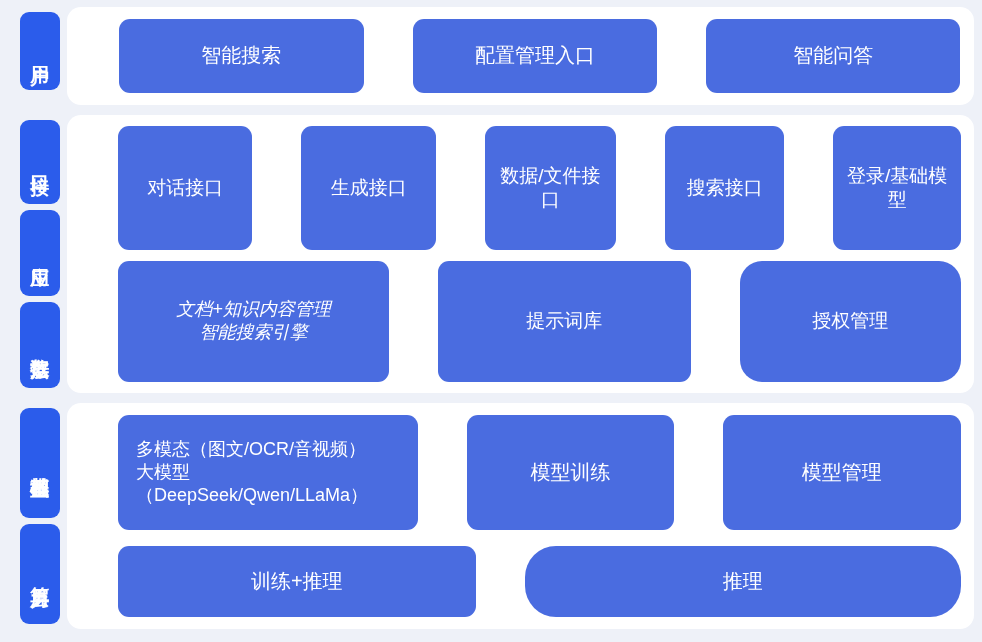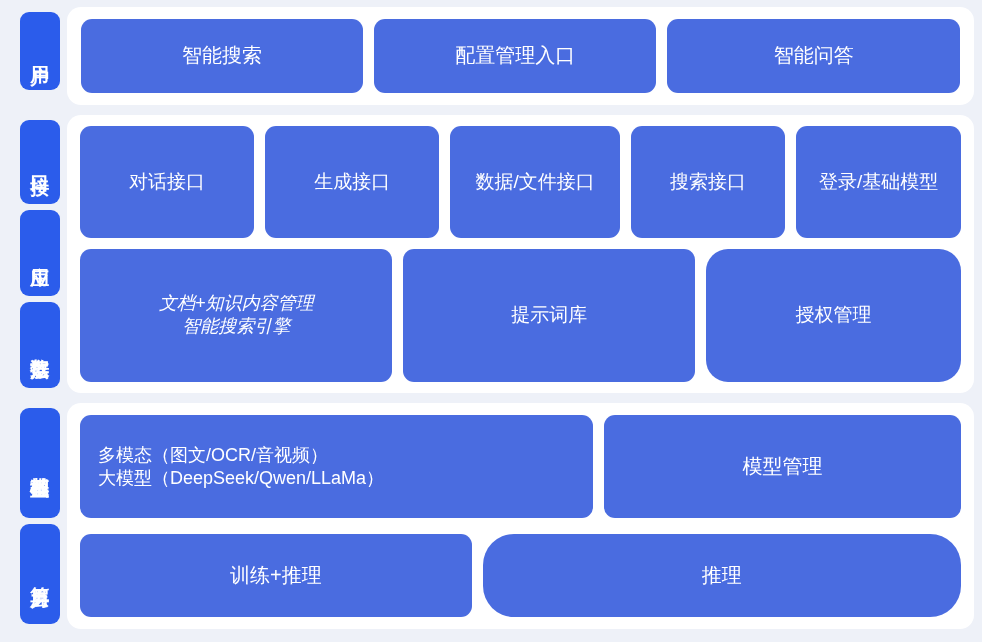--- a/index.html
+++ b/index.html
@@ -95,20 +95,21 @@
     color: #ffffff;
     display: flex;
     align-items: center;
     justify-content: center;
     text-align: center;
     font-size: 19px;
     line-height: 1.28;
     box-sizing: border-box;
     padding: 12px 6px;
     white-space: pre-line;
+    margin-left: 38px;
   }
 
   .box-lg  { font-size: 20px; }
   .box-two-line { font-size: 18px; font-style: italic; }
   .box-left {
     justify-content: flex-start;
     text-align: left;
     padding-left: 18px;
     font-size: 18px;
   }
@@ -194,20 +195,21 @@
   <div class="panel panel-base">
     <div class="tab-col">
       <div class="tab tab-model">基础模型</div>
       <div class="tab tab-power">算力层</div>
     </div>
     <div class="card card-base">
 
       <div class="row row-model">
         <div class="box box-left">多模态（图文/OCR/音视频）
 大模型（DeepSeek/Qwen/LLaMa）</div>
+        <div class="box box-lg">模型训练</div>
         <div class="box box-lg">模型管理</div>
       </div>
 
       <div class="row row-power">
         <div class="box box-lg">训练+推理</div>
         <div class="box box-lg">推理</div>
       </div>
 
     </div>
   </div>

